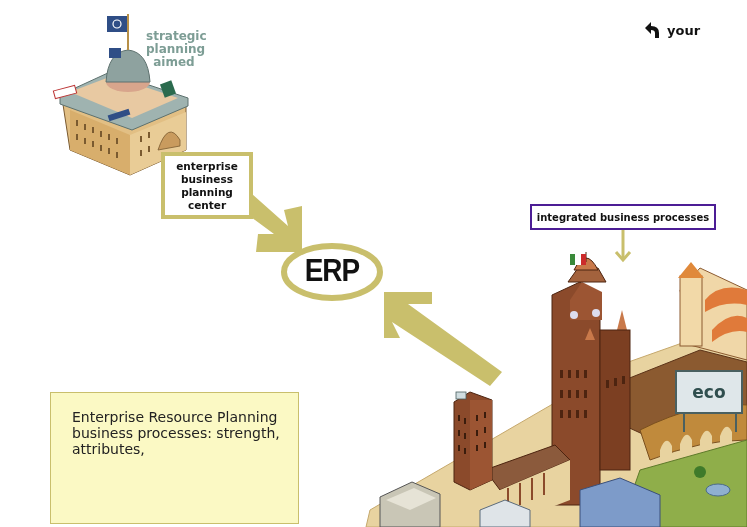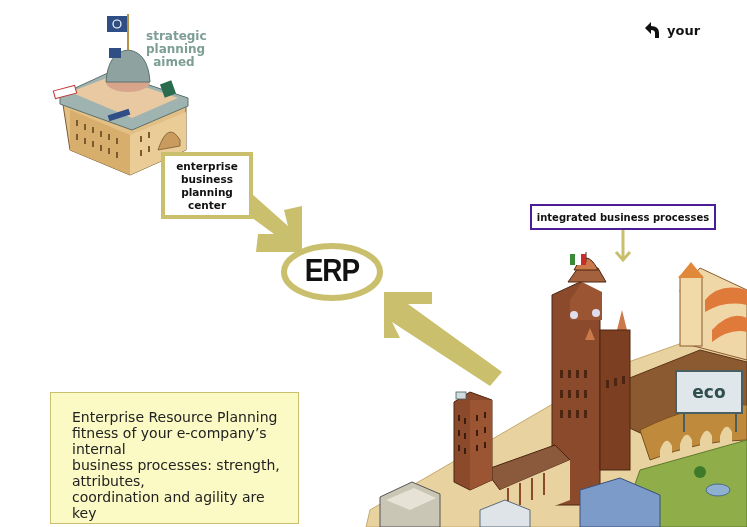--- a/index.html
+++ b/index.html
@@ -219,16 +219,14 @@
     <div>center</div>
   </div>
 </div>
 
 <div id="erp-label" class="abs">ERP</div>
 
 <div id="ibp-box" class="abs">integrated business processes</div>
 
 <div id="desc" class="abs">
   <div>Enterprise Resource Planning</div>
-  <div>fitness of your e-company’s internal</div>
   <div>business processes: strength, attributes,</div>
-  <div>coordination and agility are key</div>
 </div>
 
 </body></html>

